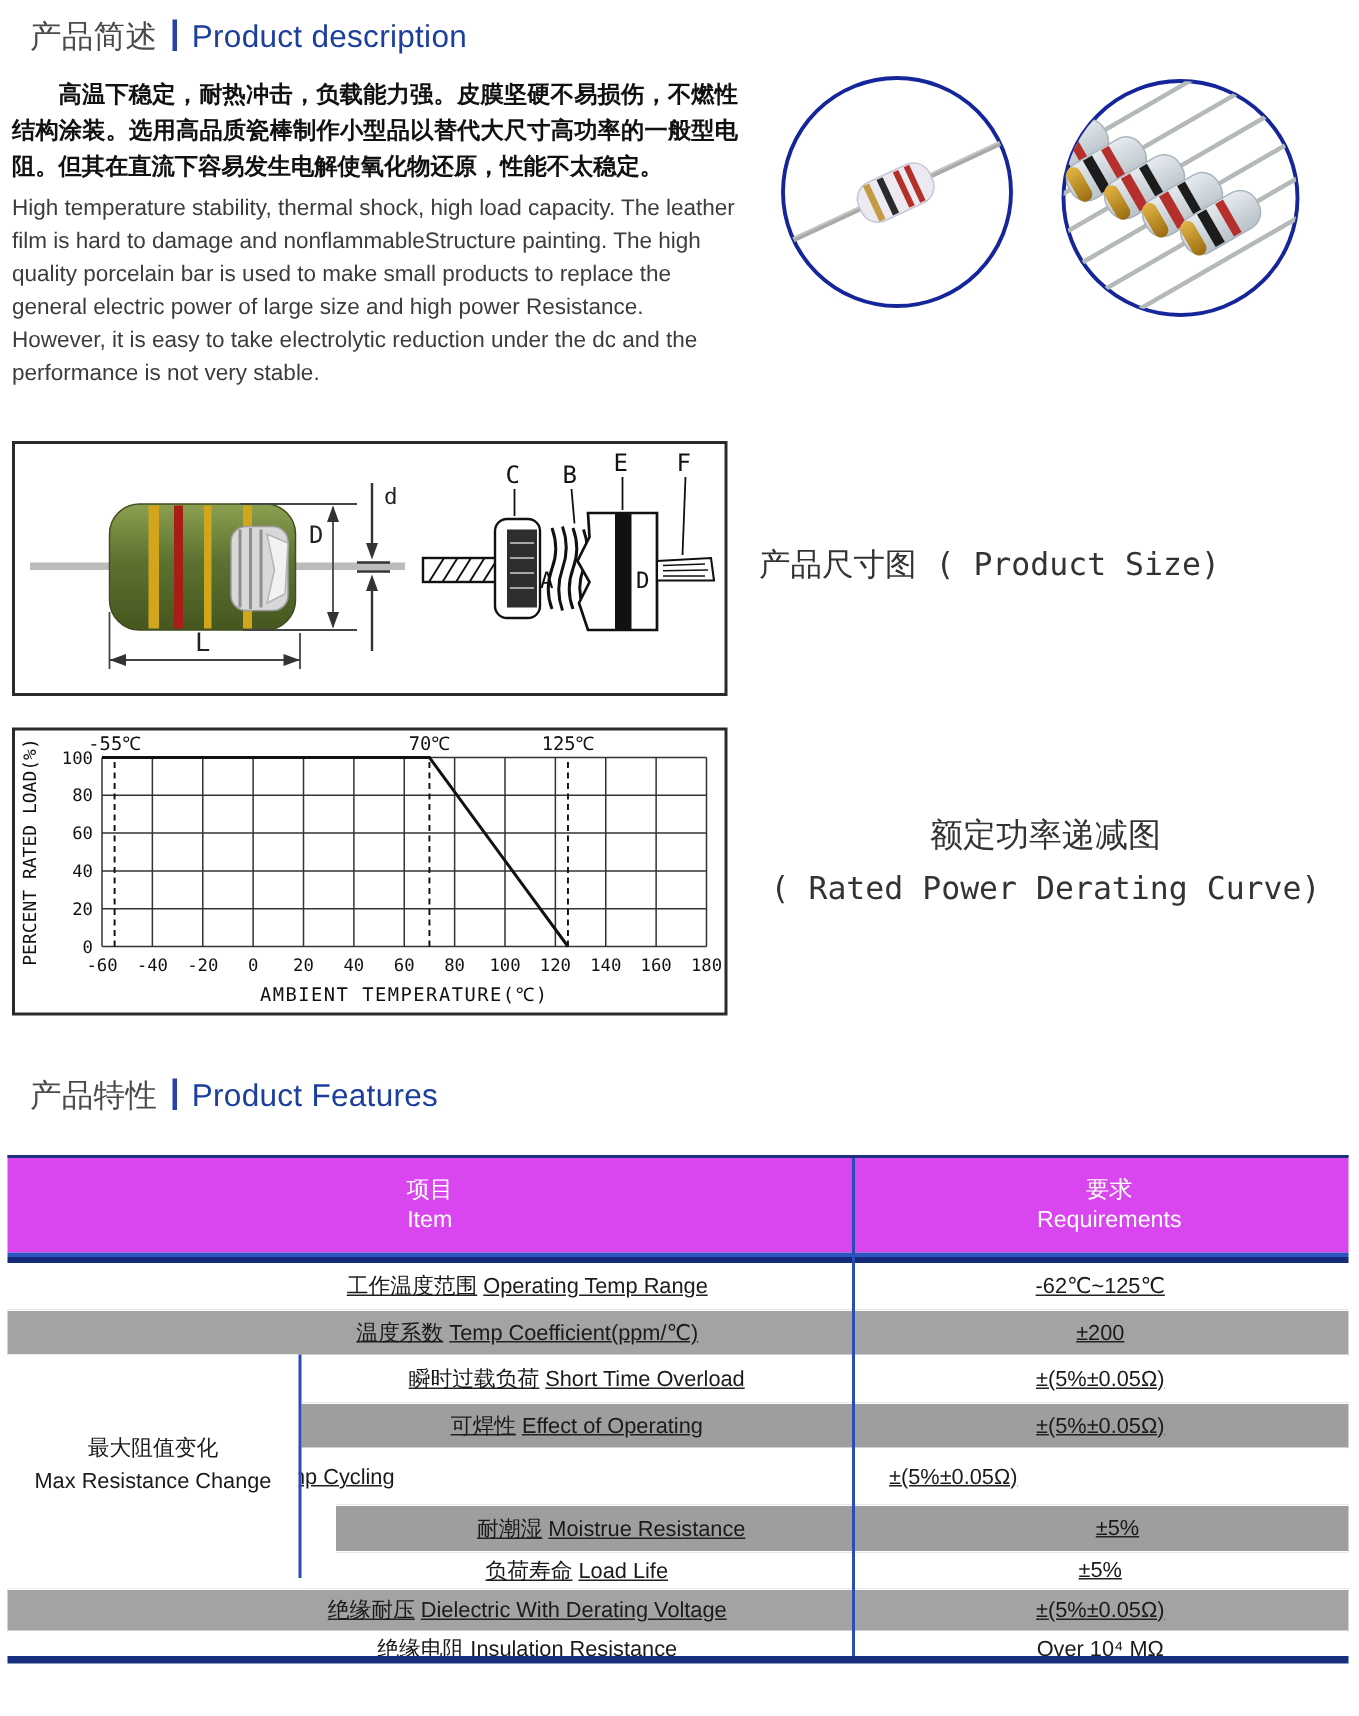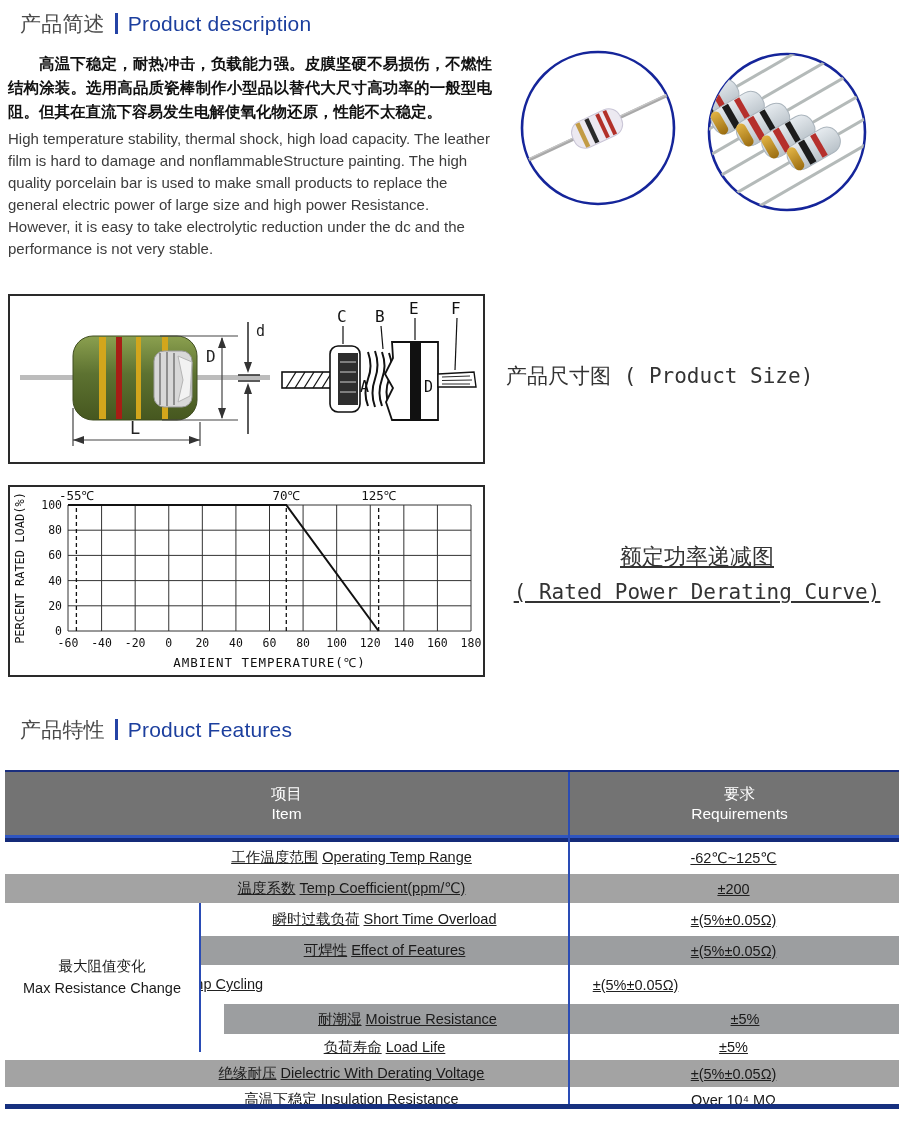--- a/index.html
+++ b/index.html
@@ -23,27 +23,27 @@
   .photo{position:absolute;}
   .photo svg{display:block;}
 
   
   .frame{position:absolute;border:2px solid #2a2a2a;background:#fff;box-sizing:border-box;}
   .mono{font-family:"DejaVu Sans Mono","Liberation Mono",monospace;}
 
   .size-caption{position:absolute;left:506px;top:362px;font-size:21px;color:#333;
                 font-family:"DejaVu Sans Mono","Liberation Mono",monospace;white-space:nowrap;}
   .derating-caption{position:absolute;left:488px;top:542px;width:418px;text-align:center;
-                    font-family:"DejaVu Sans Mono","Liberation Mono",monospace;color:#333;text-decoration:underline;}
+                    font-family:"DejaVu Sans Mono","Liberation Mono",monospace;color:#333;}
   .derating-caption .l1{font-size:22px;}
   .derating-caption .l2{font-size:21px;margin-top:8px;white-space:nowrap;}
 
   
   .ftable{position:absolute;left:5px;top:770px;width:894px;height:339px;}
-  .ftable .theader{position:absolute;left:0;top:0;width:894px;height:65px;background:#737373;
+  .ftable .theader{position:absolute;left:0;top:0;width:894px;height:65px;background:#d946ef;
                    border-top:2px solid #1b2f7e;box-sizing:border-box;display:flex;}
   .ftable .theader .hc{display:flex;flex-direction:column;align-items:center;justify-content:center;
                        color:#fff;font-size:15.5px;line-height:1.28;}
   .ftable .theader .hc1{width:563px;}
   .ftable .theader .hc2{flex:1;padding-left:12px;}
   .ftable .bluebar{position:absolute;left:0;top:65px;width:894px;height:7px;
                    background:linear-gradient(#2f55c0 0 40%,#142a78 40% 100%);}
   .rows{position:absolute;left:0;top:72px;width:894px;}
   .trow{display:flex;align-items:center;box-sizing:border-box;text-decoration:underline;}
   .trow .spacer{width:196px;align-self:stretch;background:#fff;}
@@ -349,21 +349,21 @@
       <div class="trow" style="height:31px;">
         <div class="spacer"></div>
         <div class="gseg">
             <div class="item"><span class="zh">瞬时过载负荷</span><span class="en">Short Time Overload</span></div>
         <div class="val">±(5%±0.05Ω)</div>
           </div>
       </div>
       <div class="trow gray-part" style="height:31px;">
         <div class="spacer"></div>
         <div class="gseg">
-            <div class="item"><span class="zh">可焊性</span><span class="en">Effect of Features</span></div>
+            <div class="item"><span class="zh">可焊性</span><span class="en">Effect of Operating</span></div>
         <div class="val">±(5%±0.05Ω)</div>
           </div>
       </div>
       <div class="trow" style="height:37px;flex-direction:column;">
         <div class="spacer"></div>
         <div class="gseg">
             <div class="item"><span class="zh">温度变化</span><span class="en">Temp Cycling</span></div>
         <div class="val">±(5%±0.05Ω)</div>
           </div>
       </div>
@@ -379,21 +379,21 @@
         <div class="gseg">
             <div class="item"><span class="zh">负荷寿命</span><span class="en">Load Life</span></div>
         <div class="val">±5%</div>
           </div>
       </div>
       <div class="trow full gray-full" style="height:29px;">
         <div class="item"><span class="zh">绝缘耐压</span><span class="en">Dielectric With Derating Voltage</span></div>
         <div class="val">±(5%±0.05Ω)</div>
       </div>
       <div class="trow full" style="height:23px;">
-        <div class="item"><span class="zh">高温下稳定</span><span class="en">Insulation Resistance</span></div>
+        <div class="item"><span class="zh">绝缘电阻</span><span class="en">Insulation Resistance</span></div>
         <div class="val">Over 10⁴ MΩ</div>
       </div>
     </div>
 
     <div class="group-cell">
       <span>最大阻值变化</span>
       <span>Max Resistance Change</span>
     </div>
     <div class="sub-divider"></div>
     <div class="main-divider"></div>

